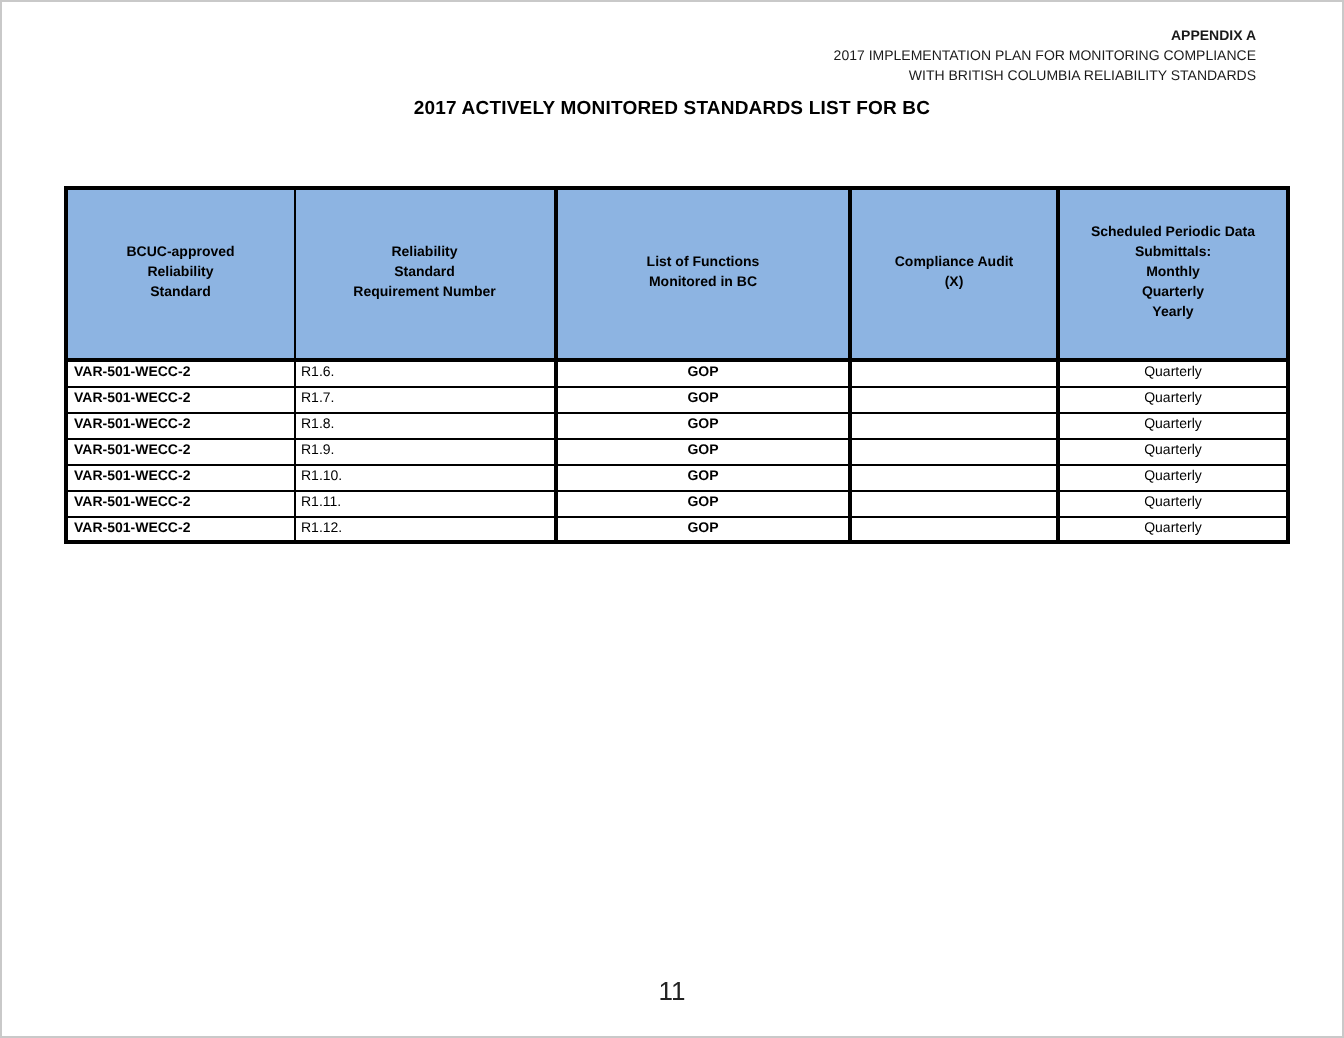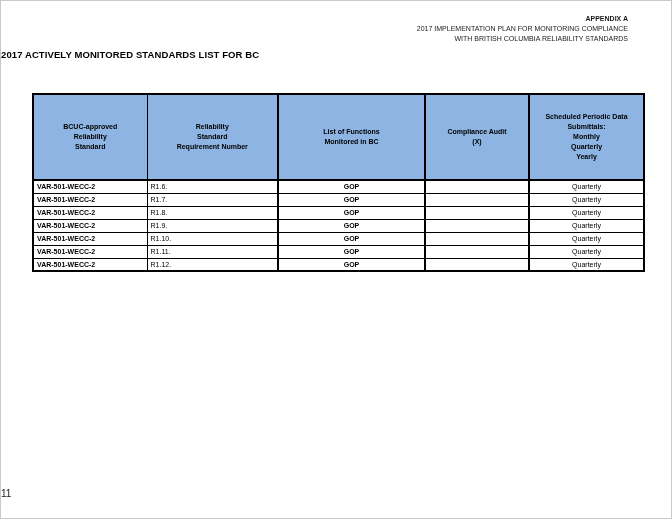--- a/index.html
+++ b/index.html
@@ -20,21 +20,21 @@
     font-size: 7px;
     line-height: 10px;
     color: #1a1a1a;
   }
   .header-right .appendix { font-weight: bold; }
   .page-title {
     position: absolute;
     top: 48px;
     left: 0;
     width: 100%;
-    text-align: left;
+    text-align: center;
     font-size: 9.5px;
     font-weight: bold;
     letter-spacing: 0.1px;
   }
   table.standards {
     position: absolute;
     left: 31px;
     top: 92px;
     width: 611px;
     border-collapse: collapse;
@@ -70,22 +70,22 @@
   td.c-standard { font-weight: bold; text-align: left; }
   td.c-req      { text-align: left; }
   td.c-func     { font-weight: bold; text-align: center; }
   td.c-audit    { background: #efefef; }
   td.c-sched    { text-align: center; }
   .page-number {
     position: absolute;
     top: 487px;
     left: 0;
     width: 100%;
-    text-align: left;
-    font-size: 10px;
+    text-align: center;
+    font-size: 13px;
     color: #222222;
   }
 </style>
 </head>
 <body>
 
 <div class="header-right">
   <div class="appendix">APPENDIX A</div>
   <div>2017 IMPLEMENTATION PLAN FOR MONITORING COMPLIANCE</div>
   <div>WITH BRITISH COLUMBIA RELIABILITY STANDARDS</div>

